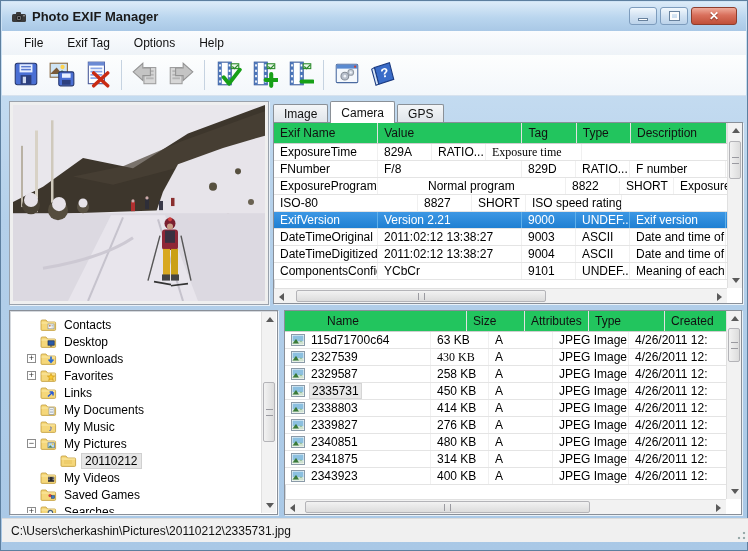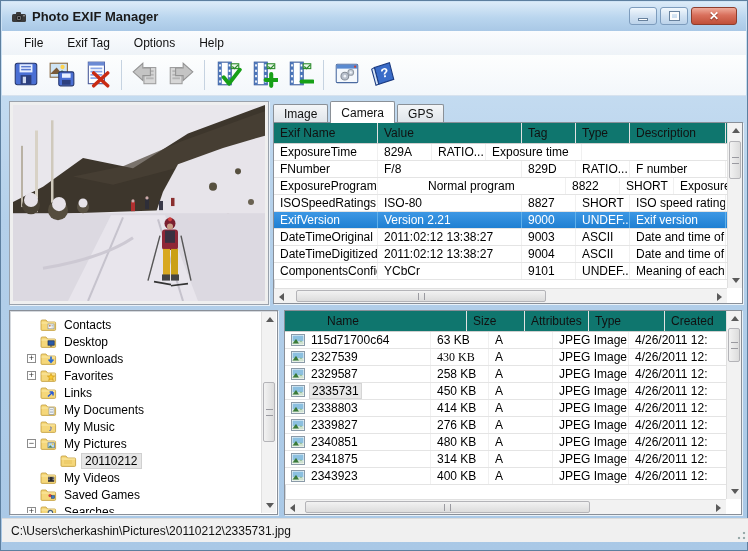--- a/index.html
+++ b/index.html
@@ -43,21 +43,21 @@
   .photo-panel { position:absolute; left:8px; top:100px; width:260px; height:204px;
     background:#efefef; border:1px solid #9aa2ac; box-shadow:1px 1px 0 #e9f1f8; padding:3px; }
   .photo-panel svg { width:100%; height:100%; display:block; }
 
   
   .tab-strip { position:absolute; left:272px; top:100px; height:22px; display:flex; align-items:flex-end; }
   .tab { height:19px; padding:2px 10px 0; border:1px solid #8a9097; border-bottom:none; border-radius:2px 2px 0 0;
     background:linear-gradient(#f4f6f8,#dfe4e9); margin-right:2px; color:#111; }
   .tab.active { height:22px; background:#fff; font-size:12px; padding-top:4px; position:relative; z-index:2; }
   .exif-panel { position:absolute; left:272px; top:121px; width:470px; height:182px; overflow:hidden; }
-  .grid-head { display:flex; height:21px; border-bottom:1px solid #cfcfcf; background:#0f766e; }
+  .grid-head { display:flex; height:21px; border-bottom:1px solid #cfcfcf; background:#22c55e;justify-content:space-between; }
   .grid-head .cell { border-right:1px solid #e2e2e2; padding:3px 6px; color:#111; }
   .grid-row { display:flex; height:17px; border-bottom:1px solid #e4e4e4; background:#fff; }
   .grid-row .cell { border-right:1px solid #f0f0f0; padding:1px 6px; white-space:nowrap; overflow:hidden; }
   .grid-row.sel { background:linear-gradient(#3d97e4,#1f7fd2); color:#fff; }
   .grid-row.sel .cell { border-right-color:#5fb0ea; }
   .cell { flex:0 0 auto; }
 
   
   .vscroll { position:absolute; top:0; right:0; width:15px; background:#f2f2f2; border-left:1px solid #e0e0e0; }
   .hscroll { position:absolute; left:0; bottom:0; height:15px; background:#f2f2f2; border-top:1px solid #e0e0e0; }
@@ -334,38 +334,37 @@
           <div class="cell" style="width: 104px;">Exif Name</div>
           <div class="cell" style="width: 144px;">Value</div>
           <div class="cell" style="width: 54px;">Tag</div>
           <div class="cell" style="width: 54px;">Type</div>
           <div class="cell" style="width: 96px;">Description</div>
         </div>
         <div class="grid-row">
           <div class="cell" style="width: 104px;">ExposureTime</div>
           <div class="cell" style="width: 54px;">829A</div>
           <div class="cell" style="width: 54px;">RATIO...</div>
-          <div class="cell" style="width: 96px;">Exposure time</div>
+          <div class="cell" style="width: 96px; font-family: Liberation Serif, serif;">Exposure time</div>
         </div>
         <div class="grid-row">
           <div class="cell" style="width: 104px;">FNumber</div>
           <div class="cell" style="width: 144px;">F/8</div>
           <div class="cell" style="width: 54px;">829D</div>
           <div class="cell" style="width: 54px;">RATIO...</div>
           <div class="cell" style="width: 96px;">F number</div>
         </div>
         <div class="grid-row">
           <div class="cell" style="width: 104px;">ExposureProgram</div>
           <div class="cell" style="width: 144px; margin-left: 44px;">Normal program</div>
           <div class="cell" style="width: 54px;">8822</div>
           <div class="cell" style="width: 54px;">SHORT</div>
           <div class="cell" style="width: 96px;">Exposure progra</div>
         </div>
         <div class="grid-row">
-          <div class="cell" style="width: 104px;">ISOSpeedRatings</div>
           <div class="cell" style="width: 144px;">ISO-80</div>
           <div class="cell" style="width: 54px;">8827</div>
           <div class="cell" style="width: 54px;">SHORT</div>
           <div class="cell" style="width: 96px;">ISO speed rating</div>
         </div>
         <div class="grid-row sel">
           <div class="cell" style="width: 104px;">ExifVersion</div>
           <div class="cell" style="width: 144px;">Version 2.21</div>
           <div class="cell" style="width: 54px;">9000</div>
           <div class="cell" style="width: 54px;">UNDEF...</div>

